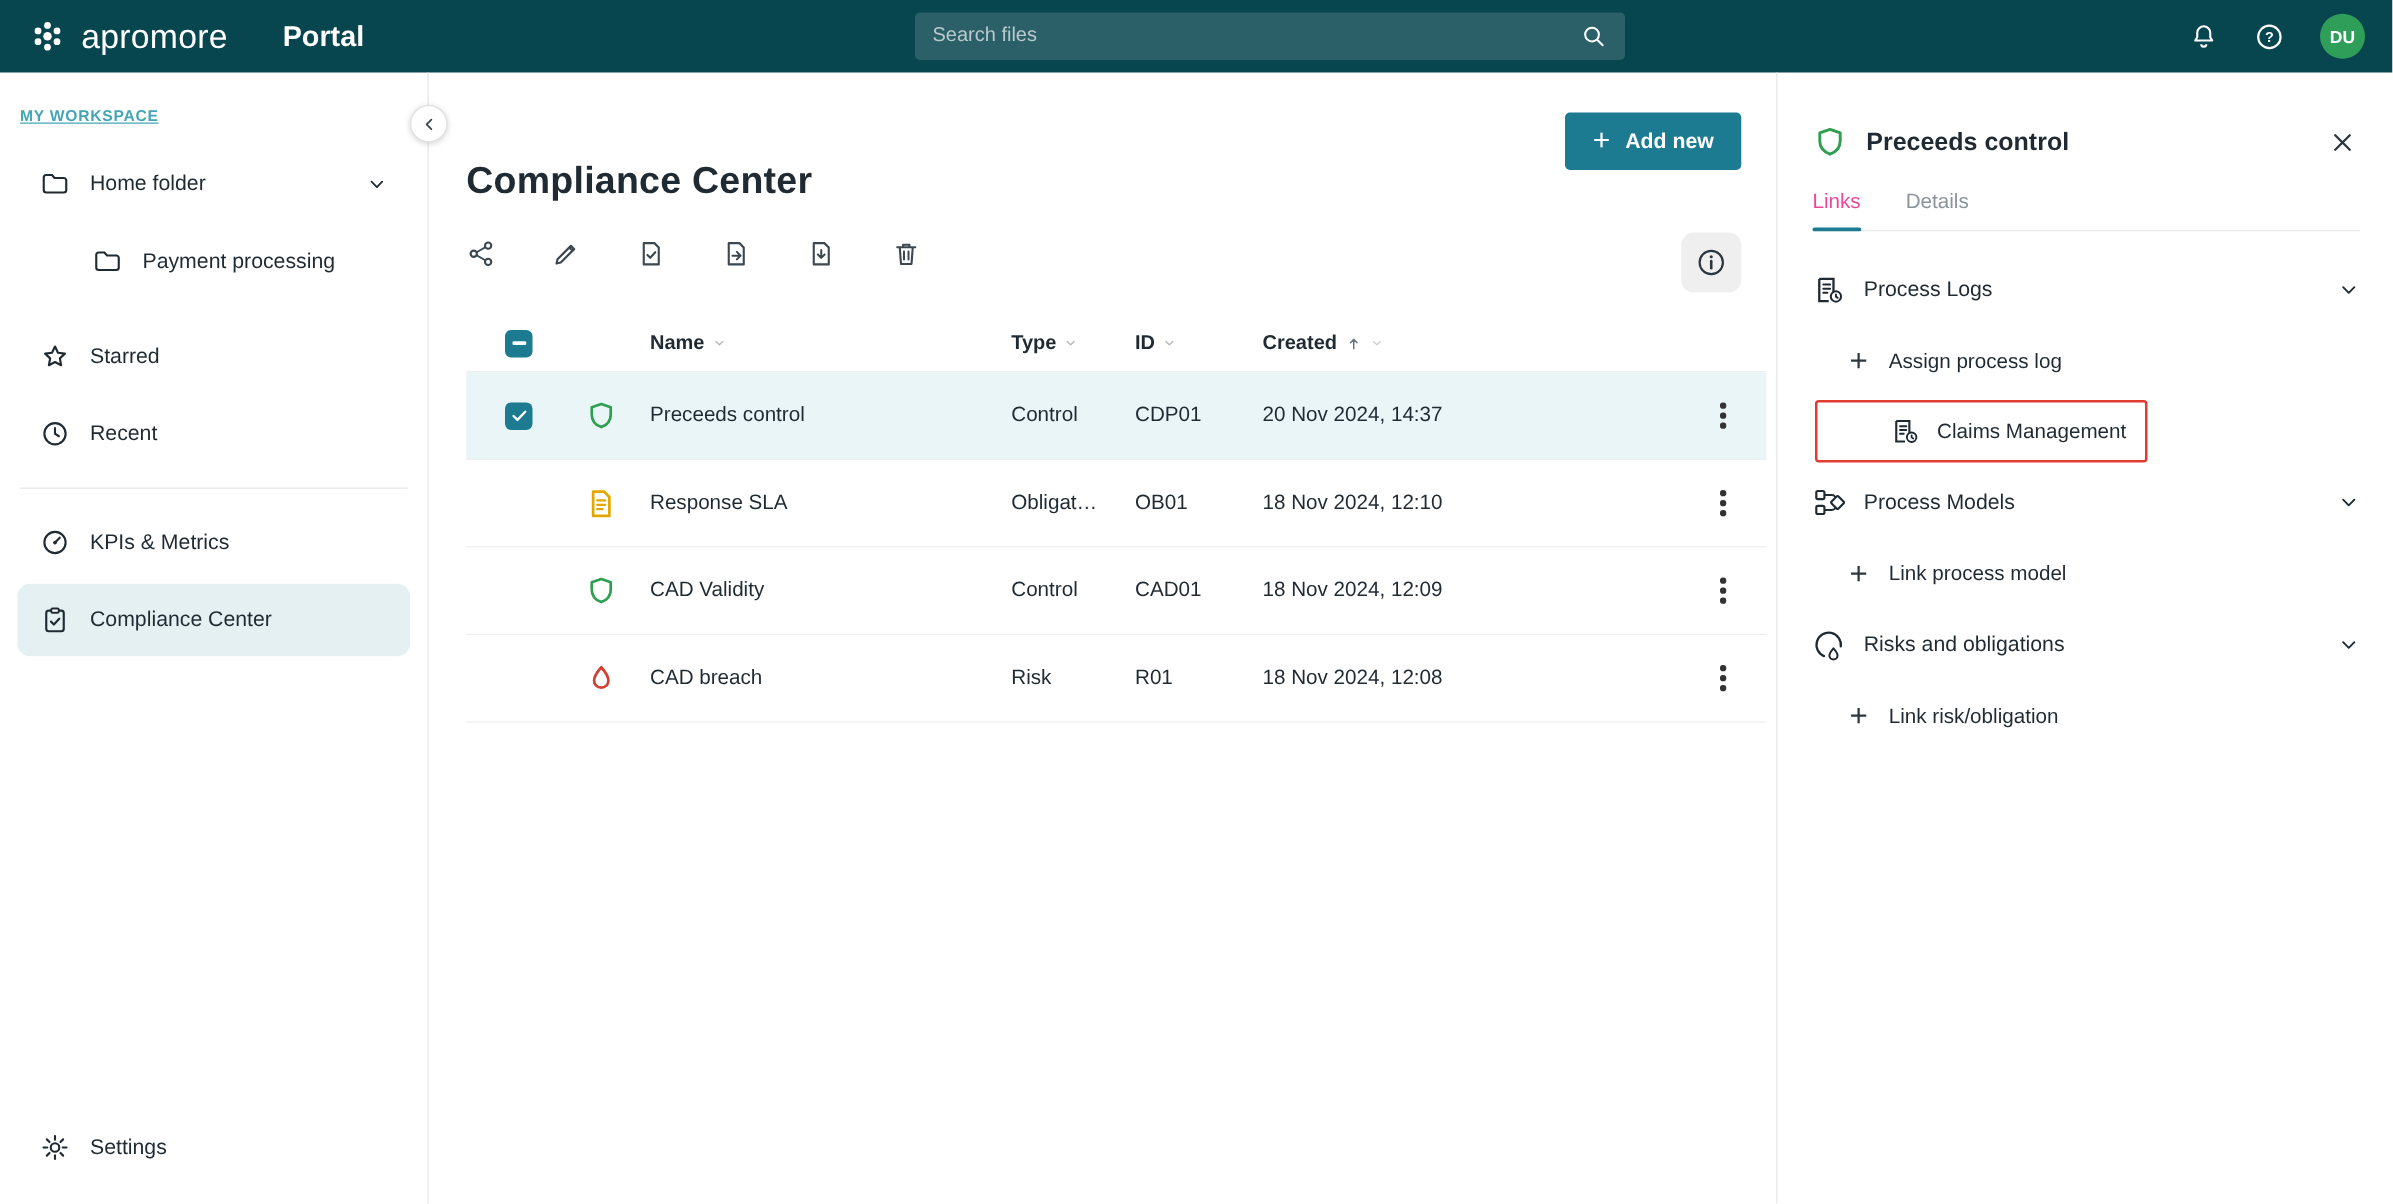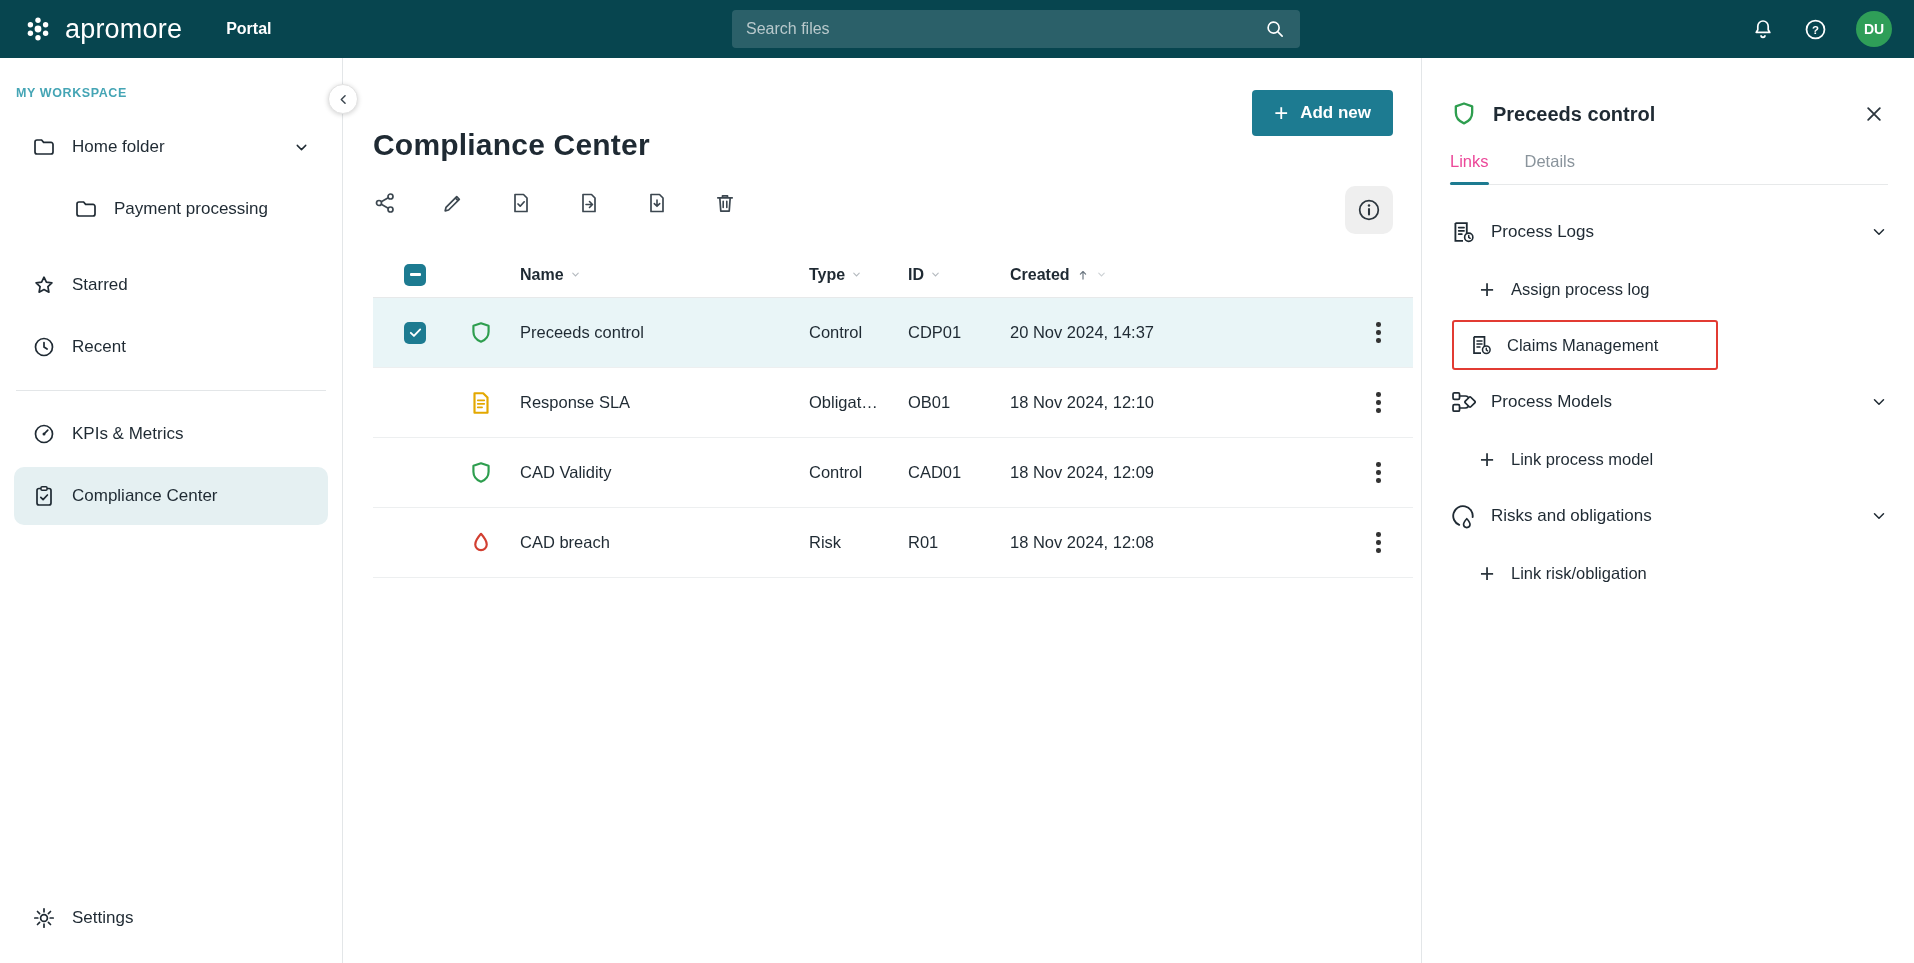--- a/index.html
+++ b/index.html
@@ -15,21 +15,21 @@
     position: relative;
     height: 58px;
     background: #07454f;
     display: flex;
     align-items: center;
     padding: 0 22px;
     color: #fff;
   }
   .brand { display: flex; align-items: center; gap: 11px; }
   .brand-name { font-size: 27px; font-weight: 400; letter-spacing: 0.2px; }
-  .app-title { font-size: 16px; font-weight: 700; margin-left: 44px; }
+  .app-title { font-size: 23px; font-weight: 700; margin-left: 44px; }
   .searchbar {
     position: absolute;
     left: 732px; top: 10px;
     width: 568px; height: 38px;
     background: rgba(255,255,255,0.15);
     border-radius: 4px;
     display: flex; align-items: center;
     padding: 0 14px;
   }
   .searchbar input {
@@ -54,20 +54,21 @@
   .sidebar {
     width: 343px;
     border-right: 1px solid #e3e6e8;
     display: flex; flex-direction: column;
     padding-top: 28px;
   }
   .workspace-label {
     padding: 0 16px 16px 16px;
     color: #45a5b5; font-size: 12.5px; font-weight: 700;
     letter-spacing: 0.6px;
+    text-decoration: underline;
   }
   .nav-item {
     display: flex; align-items: center; gap: 16px;
     height: 58px; margin: 2px 14px;
     padding: 0 18px;
     font-size: 17px;
     border-radius: 10px;
     cursor: pointer;
   }
   .nav-item.indent { padding-left: 60px; }
@@ -169,20 +170,21 @@
     font-size: 16.5px; cursor: pointer;
   }
   .sub-row .plus-glyph { font-size: 25px; font-weight: 400; color: #2c363e; width: 22px; text-align: center; line-height: 1; }
   .annotated-box {
     display: flex; align-items: center; gap: 14px;
     border: 2px solid #e23b32; border-radius: 3px;
     width: 266px; height: 50px;
     padding: 0 15px;
     margin: 3px 0 3px 2px;
     cursor: pointer;
+    justify-content: flex-end;
   }
   .annotated-box .label { font-size: 16.5px; }
 
   svg { display: block; }
 </style>
 </head>
 <body>
 
 <header class="topbar">
   <div class="brand">

